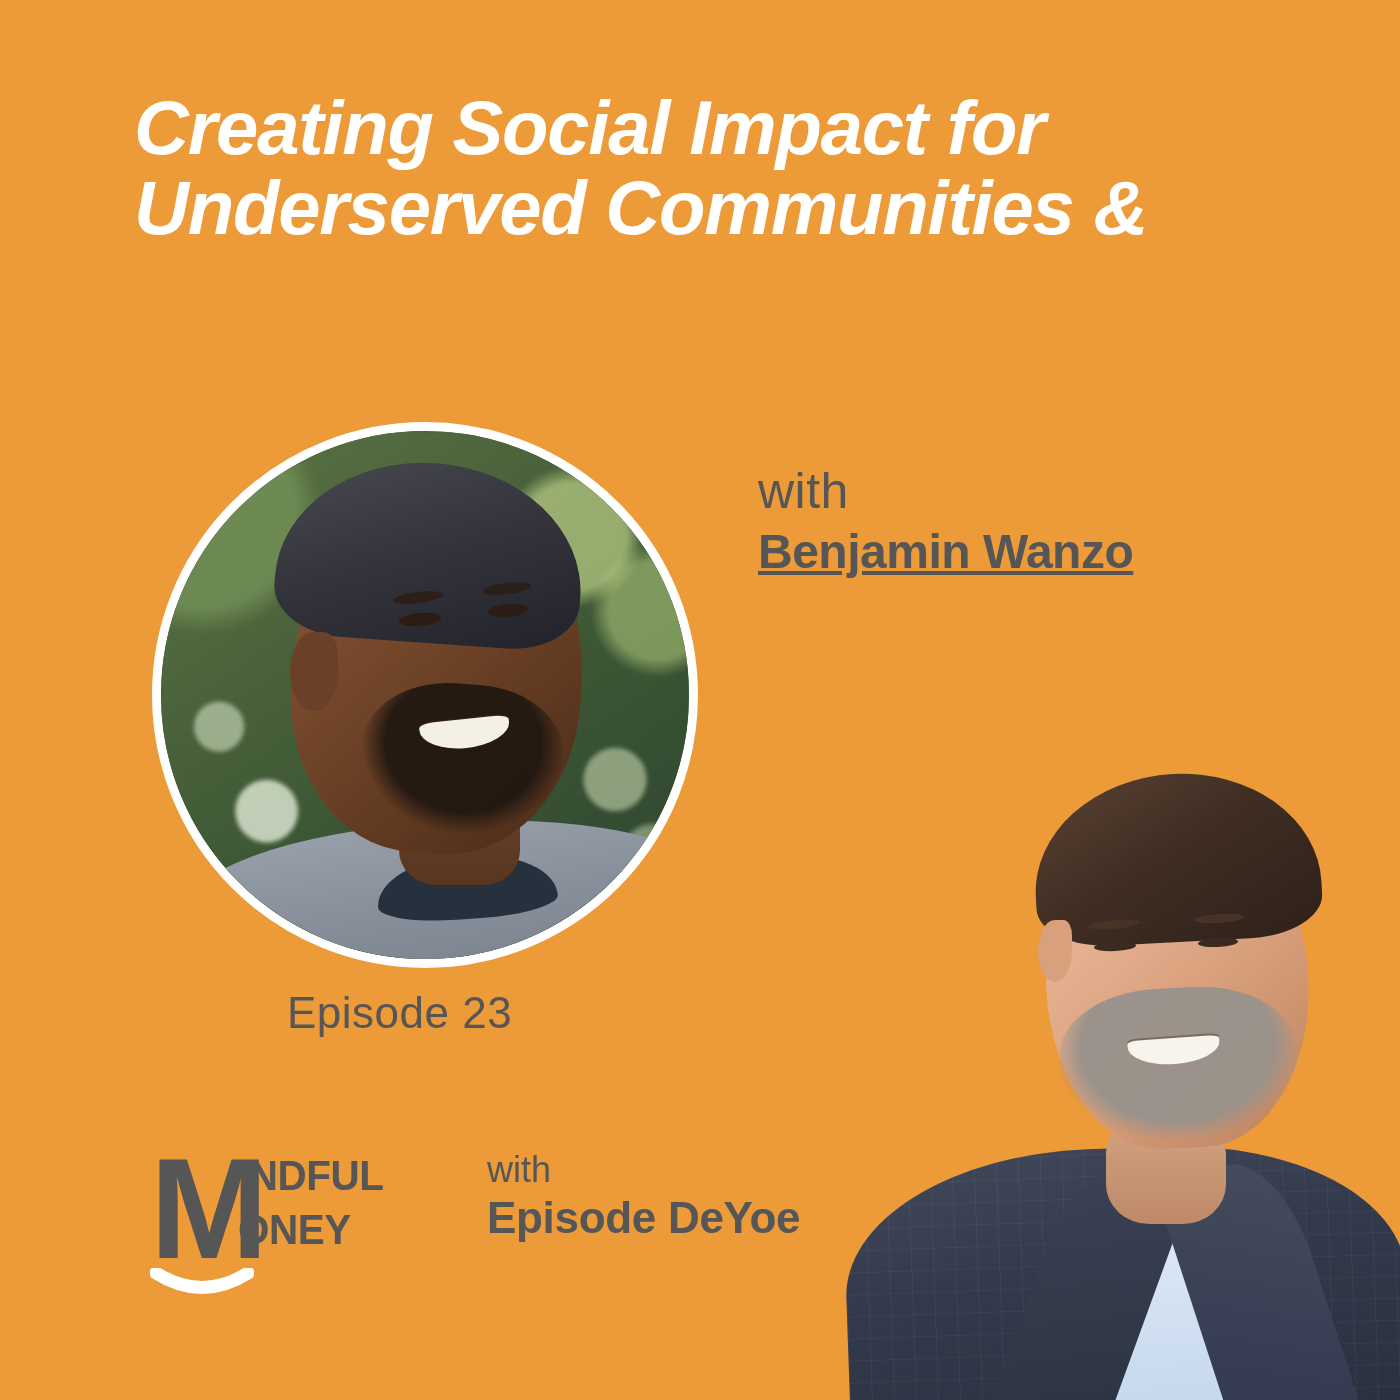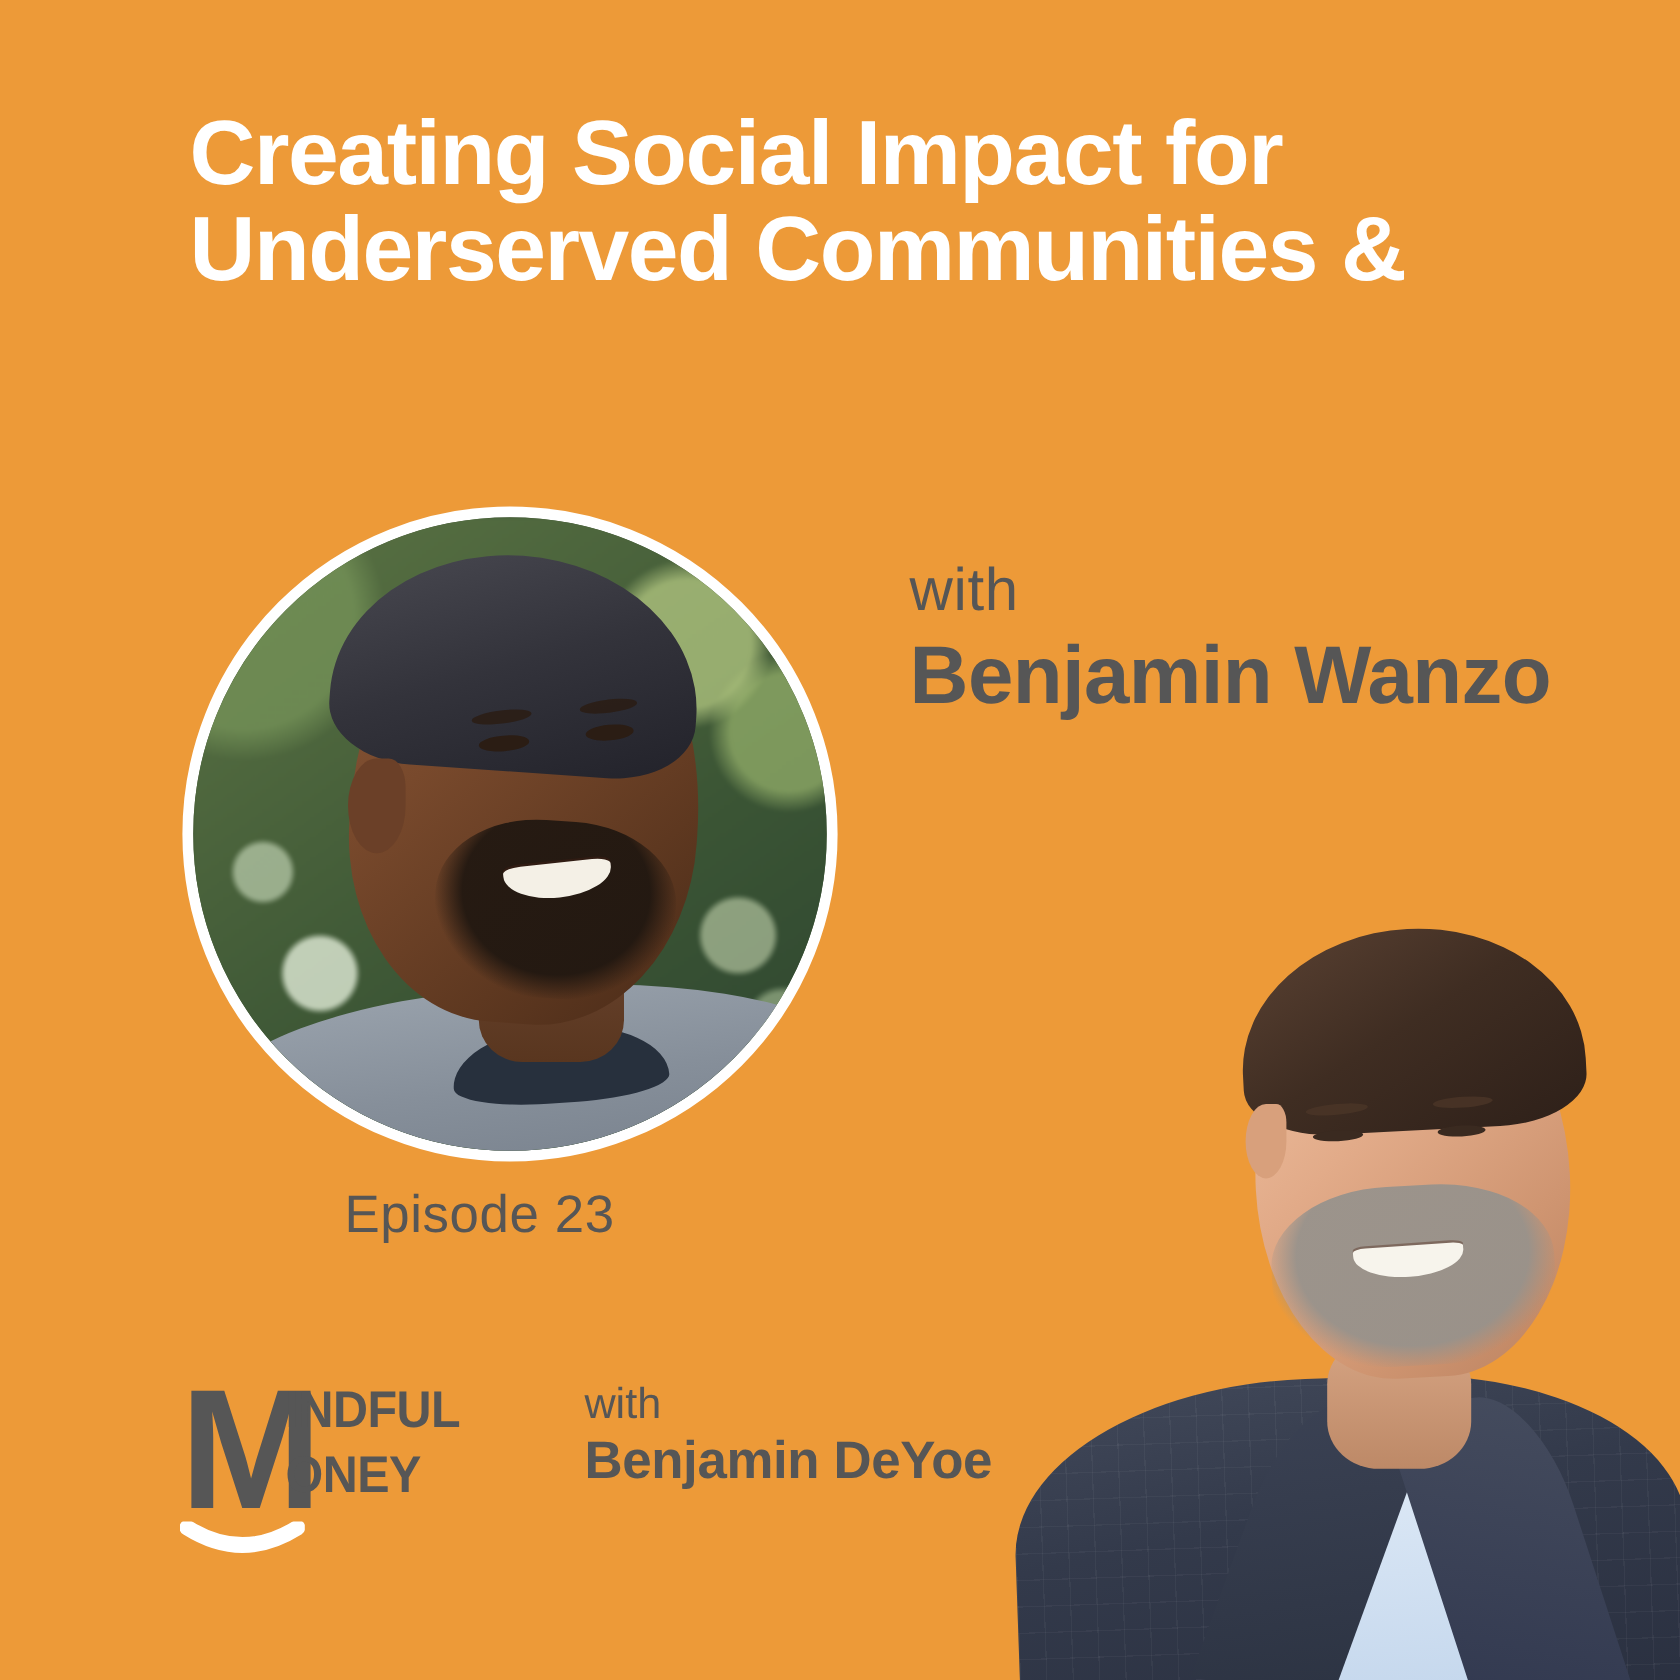--- a/index.html
+++ b/index.html
@@ -12,23 +12,24 @@
     width: 1400px;
     height: 1400px;
     overflow: hidden;
     background: #ED9A38;
     font-family: "Liberation Sans", sans-serif;
   }
 
   
   .title-block {
     position: absolute;
-    left: 158px;
+    left: 134px;
     top: 88px;
     width: 1190px;
+    font-style: italic;
   }
   .title-line {
     color: #FFFFFF;
     font-family: "Liberation Sans", sans-serif;
     font-weight: bold;
     font-size: 76px;
     line-height: 80px;
     letter-spacing: -1.2px;
     white-space: nowrap;
   }
@@ -166,25 +167,26 @@
     top: 462px;
     font-size: 50px;
     font-weight: normal;
     color: #565656;
     letter-spacing: 0.5px;
   }
   .guest-name {
     position: absolute;
     left: 758px;
     top: 524px;
-    font-size: 68px;
+    font-size: 48px;
     font-weight: bold;
     color: #565656;
     letter-spacing: -0.5px;
     white-space: nowrap;
+    text-decoration: underline;
   }
 
   
   .episode {
     position: absolute;
     left: 287px;
     top: 988px;
     font-size: 44px;
     font-weight: normal;
     color: #565656;
@@ -455,16 +457,16 @@
     <div class="big-m">M</div>
     <div class="word-top">INDFUL</div>
     <div class="word-bottom">ONEY</div>
     <svg class="smile-arc" viewBox="0 0 104 30">
       <path d="M6 5 Q52 34 98 5" fill="none" stroke="#FFFFFF" stroke-width="13" stroke-linecap="round"></path>
     </svg>
   </div>
 
   <div class="host-credit">
     <div class="hc-with">with</div>
-    <div class="hc-name">Benjamin DeYoe</div>
+    <div class="hc-name">Episode DeYoe</div>
   </div>
 
 </div>
 
 </body></html>

